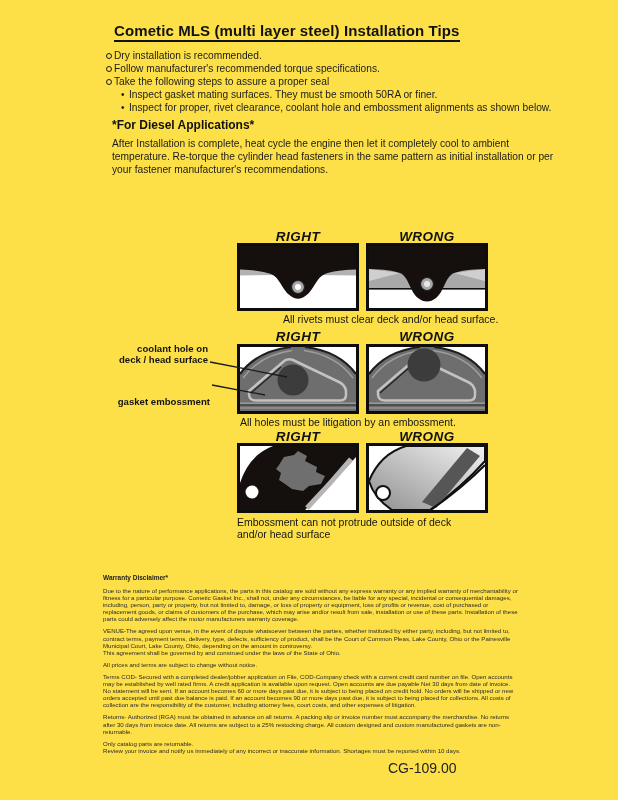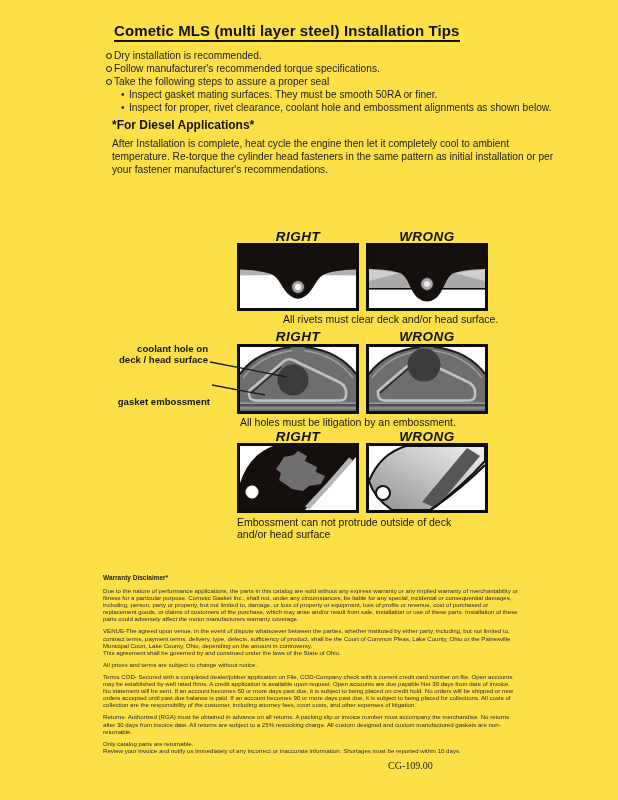--- a/index.html
+++ b/index.html
@@ -38,21 +38,21 @@
     white-space:nowrap;
     font-weight:bold;
   }
   .leader-svg{position:absolute;z-index:5;}
   
   .disclaimer{position:absolute;left:103px;top:574px;width:416px;}
   .disclaimer h3{margin:0 0 6px 0;font-size:6.5px;font-weight:bold;color:#222;}
   .tiny-p{margin:0 0 5px 0;font-size:6.1px;line-height:7.1px;color:#2a2a2a;}
   .tiny-p.tight{margin-bottom:0;}
   
-  .footer-code{position:absolute;left:388px;top:760px;font-size:10px;color:#222;font-family:Liberation Serif, serif;}
+  .footer-code{position:absolute;left:388px;top:760px;font-size:14px;color:#222;}
 </style>
 </head>
 <body>
 
 <div class="page">
 
   <div class="tips">
     <h1 class="doc-title">Cometic MLS (multi layer steel) Installation Tips</h1>
     <div class="bullet-row">
       <span class="marker"><span class="marker-circle"></span></span>

